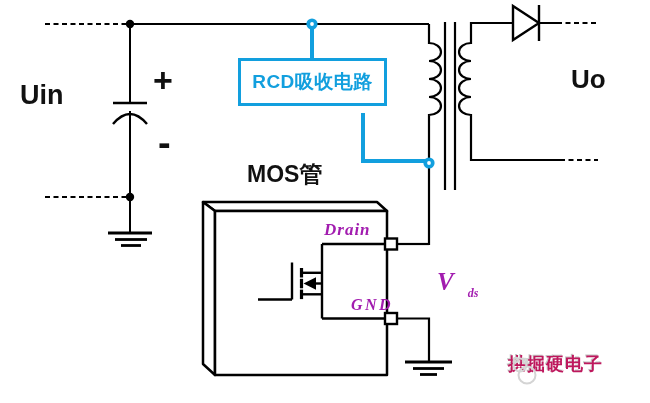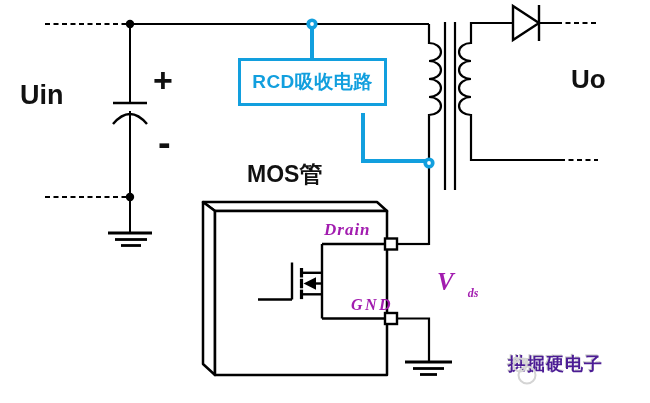--- a/index.html
+++ b/index.html
@@ -14,21 +14,21 @@
   .moslbl{left:247px;top:163px;font-size:23px;font-weight:600;}
   .rcd-box{position:absolute;left:238px;top:58px;width:149px;height:48px;box-sizing:border-box;
            border:3px solid #129FDE;background:#fff;display:flex;align-items:center;justify-content:center;}
   .rcd-box span{color:#129FDE;font-size:19px;font-weight:600;letter-spacing:.5px;}
   .pinlbl{position:absolute;font-family:Liberation Serif, serif;font-style:italic;font-weight:bold;color:#a21caf;line-height:1;}
   .drain{left:324px;top:221px;font-size:17px;letter-spacing:1px;}
   .gnd{left:329px;top:297px;font-size:16px;letter-spacing:2.5px;margin-left:22px;}
   .vds{left:437px;top:269px;font-size:25px;}
   .vds .sub{font-size:12px;vertical-align:-7px;margin-left:14px;}
   .watermark{position:absolute;left:508px;top:352px;display:flex;align-items:center;gap:5px;}
-  .watermark .wm-text{font-size:18px;font-weight:bold;letter-spacing:1px;color:#4c1d95;
+  .watermark .wm-text{font-size:18px;font-weight:bold;letter-spacing:1px;color:#be185d;
       text-shadow:1px 1px 0 #ffffff,-1px -1px 0 #c6c6c6;}
 </style>
 </head>
 <body>
 
 <div class="stage">
 
   <svg width="650" height="403" viewBox="0 0 650 403">
 
     <g stroke="#000" stroke-width="2" fill="none">

